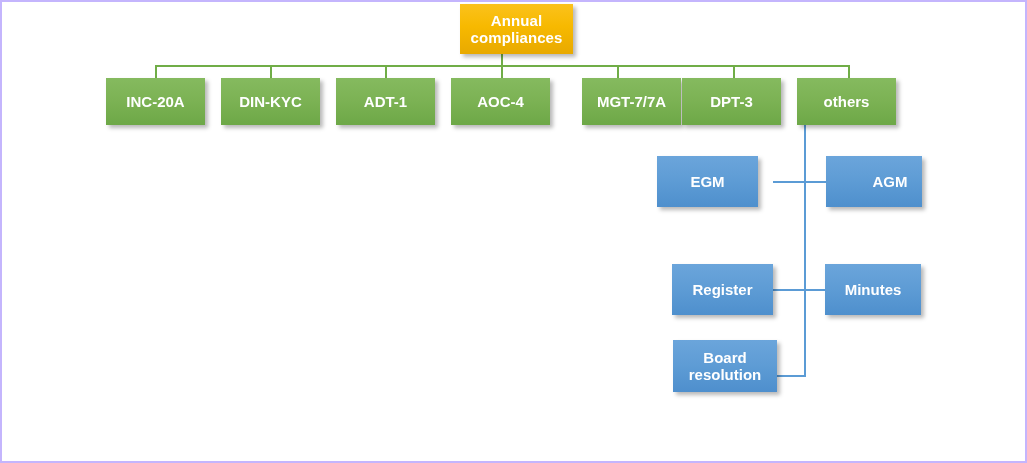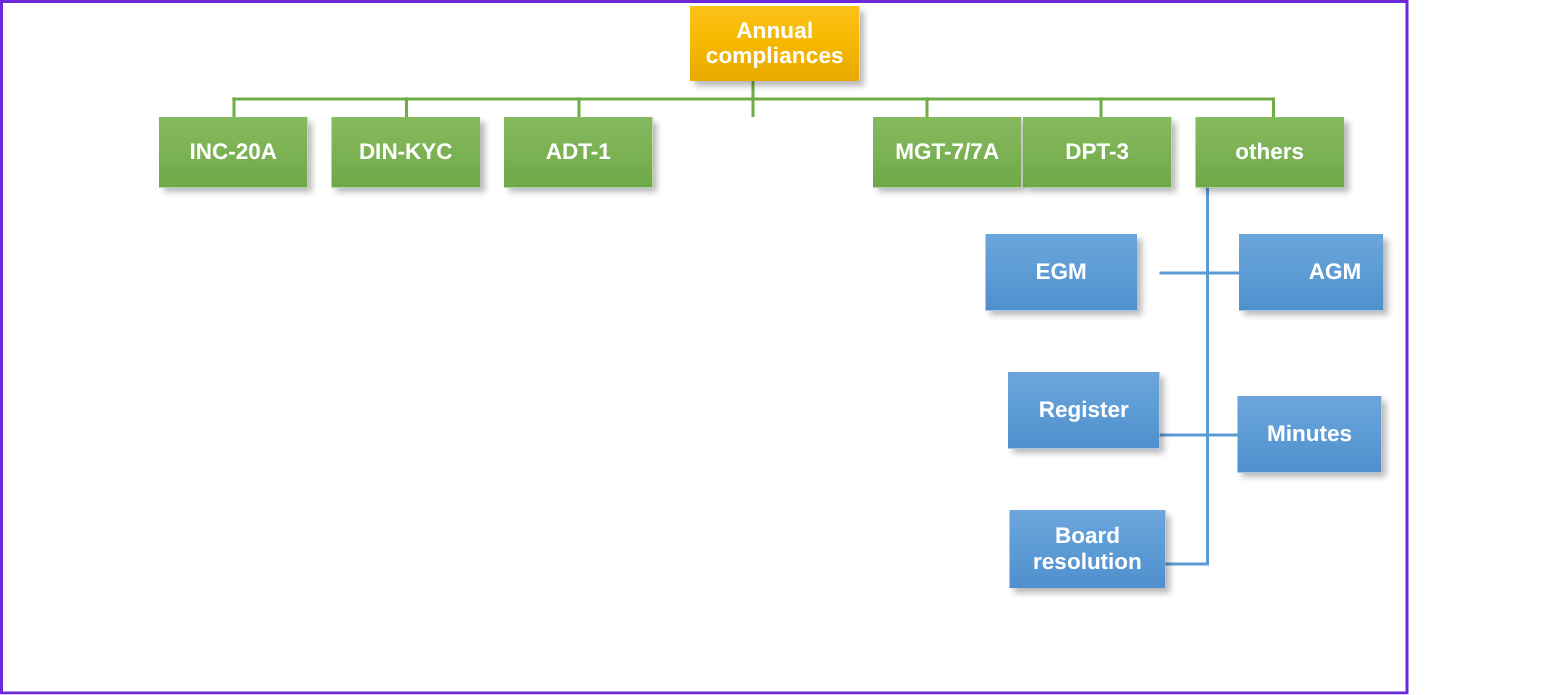--- a/index.html
+++ b/index.html
@@ -2,24 +2,24 @@
 <html><head>
 <meta charset="utf-8">
 <style>
   html, body {
     margin: 0;
     padding: 0;
     background: #ffffff;
   }
   #canvas {
     position: relative;
-    width: 939px;
+    width: 1027px;
     height: 463px;
     background: #ffffff;
-    border: 2px solid #6d28d9;
+    border: 2px solid #c4b5fd;
     box-sizing: border-box;
     overflow: hidden;
     font-family: "Liberation Sans", sans-serif;
   }
   .node {
     position: absolute;
     display: flex;
     align-items: center;
     justify-content: center;
     text-align: center;
@@ -84,20 +84,23 @@
 
   <div class="node node-green" style="left:104px; top:76px; width:99px; height:47px;">
     <span>INC-20A</span>
   </div>
   <div class="node node-green" style="left:219px; top:76px; width:99px; height:47px;text-align:right;">
     <span>DIN-KYC</span>
   </div>
   <div class="node node-green" style="left:334px; top:76px; width:99px; height:47px;">
     <span>ADT-1</span>
   </div>
+  <div class="node node-green" style="left:449px; top:76px; width:99px; height:47px;">
+    <span>AOC-4</span>
+  </div>
   <div class="node node-green" style="left:564px; top:76px; width:99px; height:47px;margin-left:16px;">
     <span>MGT-7/7A</span>
   </div>
   <div class="node node-green" style="left:680px; top:76px; width:99px; height:47px;">
     <span>DPT-3</span>
   </div>
   <div class="node node-green" style="left:795px; top:76px; width:99px; height:47px;text-align:center;">
     <span>others</span>
   </div>
 
@@ -109,21 +112,21 @@
   <div class="node node-blue" style="left:655px; top:154px; width:101px; height:51px;">
     <span>EGM</span>
   </div>
   <div class="node node-blue" style="left:824px; top:154px; width:96px; height:51px;padding-left:32px;">
     <span>AGM</span>
   </div>
 
   <div class="conn conn-blue h2" style="left:771px; top:287px; width:33px;"></div>
   <div class="conn conn-blue h2" style="left:802px; top:287px; width:22px;"></div>
 
-  <div class="node node-blue" style="left:670px; top:246px; width:101px; height:51px;text-align:center;">
+  <div class="node node-blue" style="left:670px; top:262px; width:101px; height:51px;text-align:center;">
     <span>Register</span>
   </div>
   <div class="node node-blue" style="left:823px; top:262px; width:96px; height:51px;">
     <span>Minutes</span>
   </div>
 
   <div class="conn conn-blue h2" style="left:770px; top:373px; width:34px;"></div>
 
   <div class="node node-blue" style="left:671px; top:338px; width:104px; height:52px;">
     <div>

